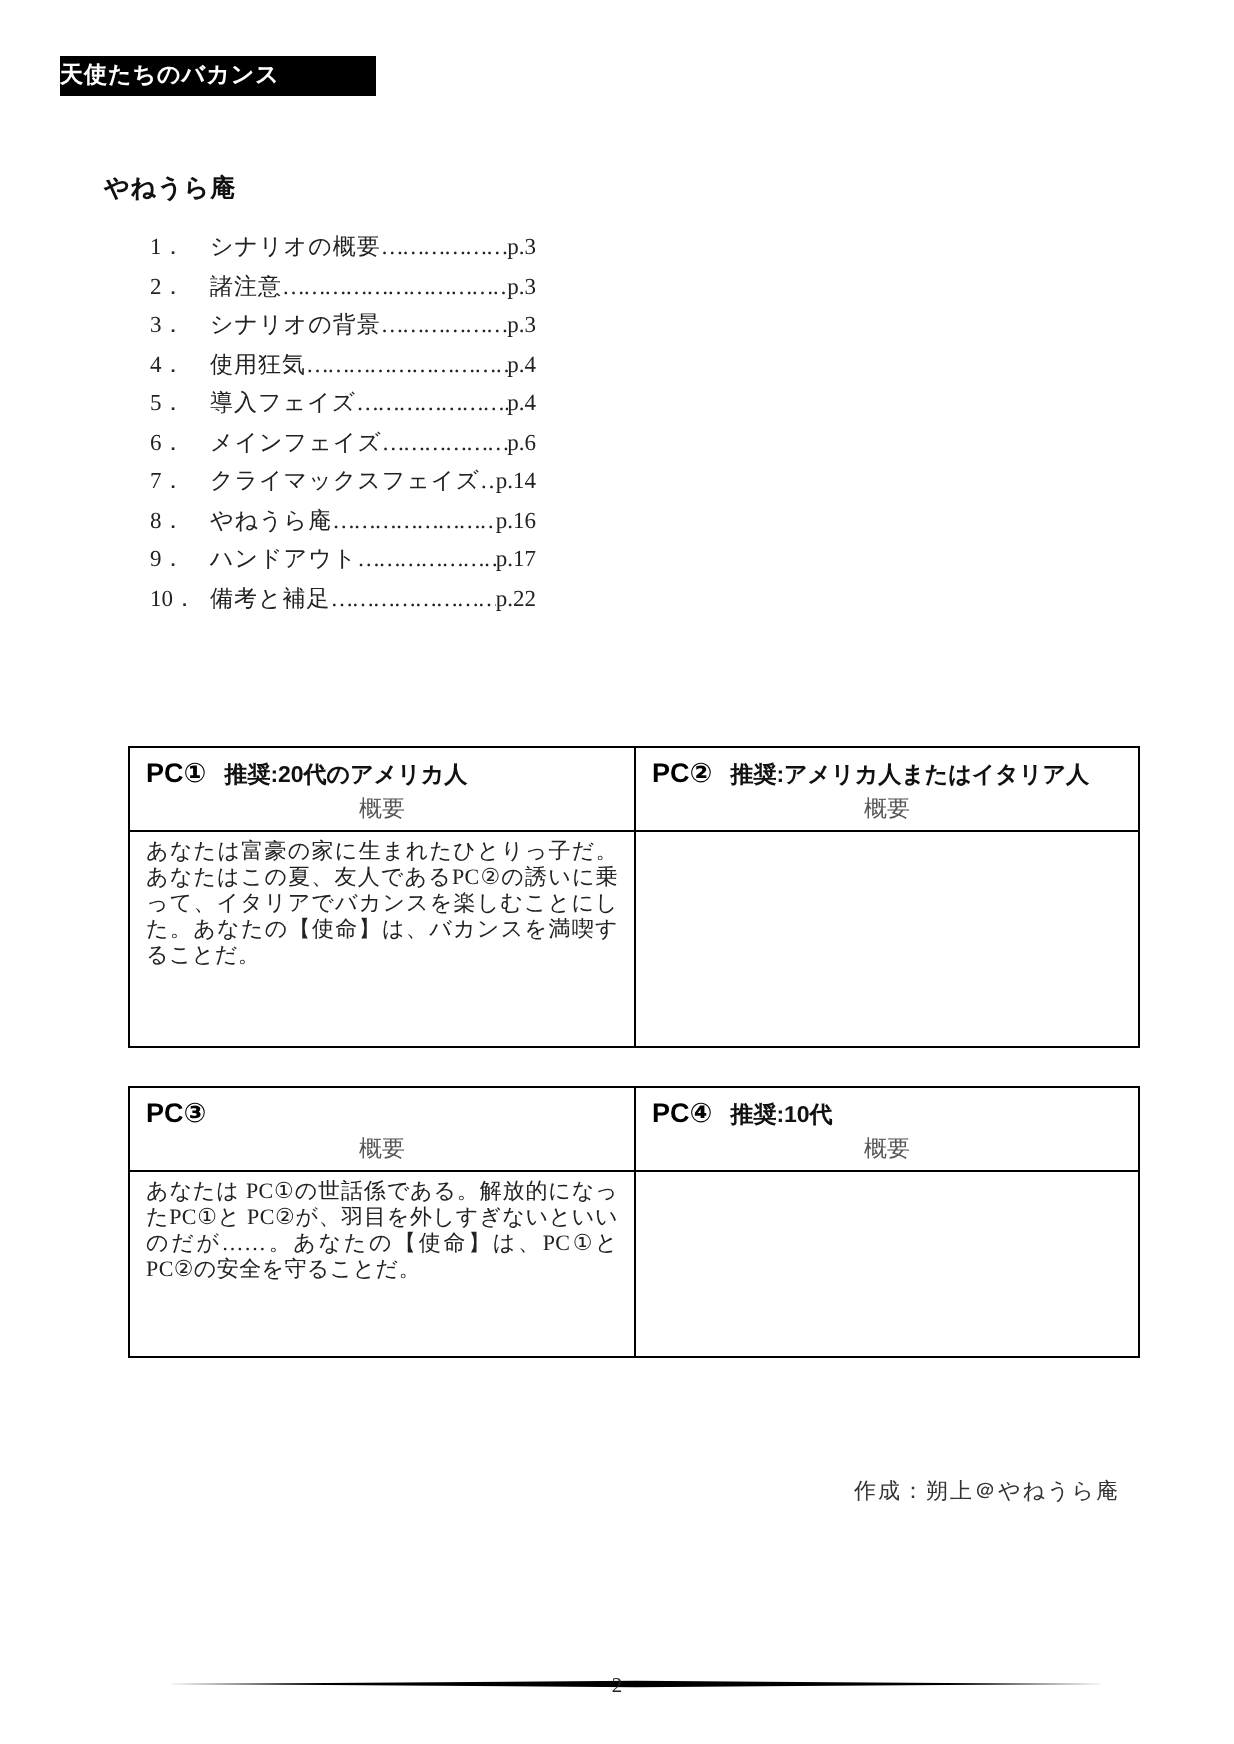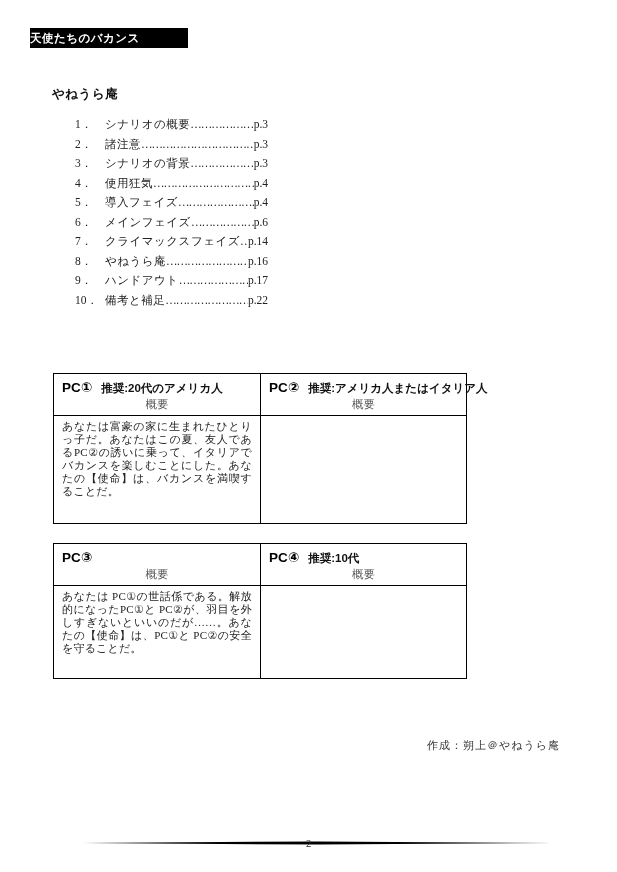--- a/index.html
+++ b/index.html
@@ -23,21 +23,21 @@
   }
   .toc { position:absolute; left:75px; top:115px; width:193px;
     font-size:11.5px; color:#222; }
   .toc-row { display:flex; align-items:baseline; height:19.5px; line-height:19.5px; }
   .toc-num { min-width:30px; white-space:nowrap; }
   .toc-title { white-space:nowrap; letter-spacing:0.5px; }
   .toc-leader { flex:1 1 auto; overflow:hidden; white-space:nowrap; letter-spacing:-1px; }
   .toc-page { width:26px; white-space:nowrap; text-align:left; }
   
   .pc-table {
-    position:absolute; left:53px; width:414px; box-sizing:border-box;
+    position:absolute; left:64px; width:506px; box-sizing:border-box;
     border:1.5px solid #000; display:flex;
   }
   .pc-table-1 { top:373px; height:151px; }
   .pc-table-2 { top:543px; height:136px; }
   .pc-cell { flex:1 1 50%; display:flex; flex-direction:column; box-sizing:border-box; min-width:0; }
   .pc-cell + .pc-cell { border-left:1.2px solid #000; }
   .pc-head { padding:4px 8px 0 8px; white-space:nowrap;
     font-family:"Liberation Sans","DejaVu Sans",sans-serif; }
   .pc-name { font-weight:bold; font-size:13.5px; color:#000; }
   .pc-rec  { font-weight:600; font-size:11.5px; margin-left:9px; color:#111; }

